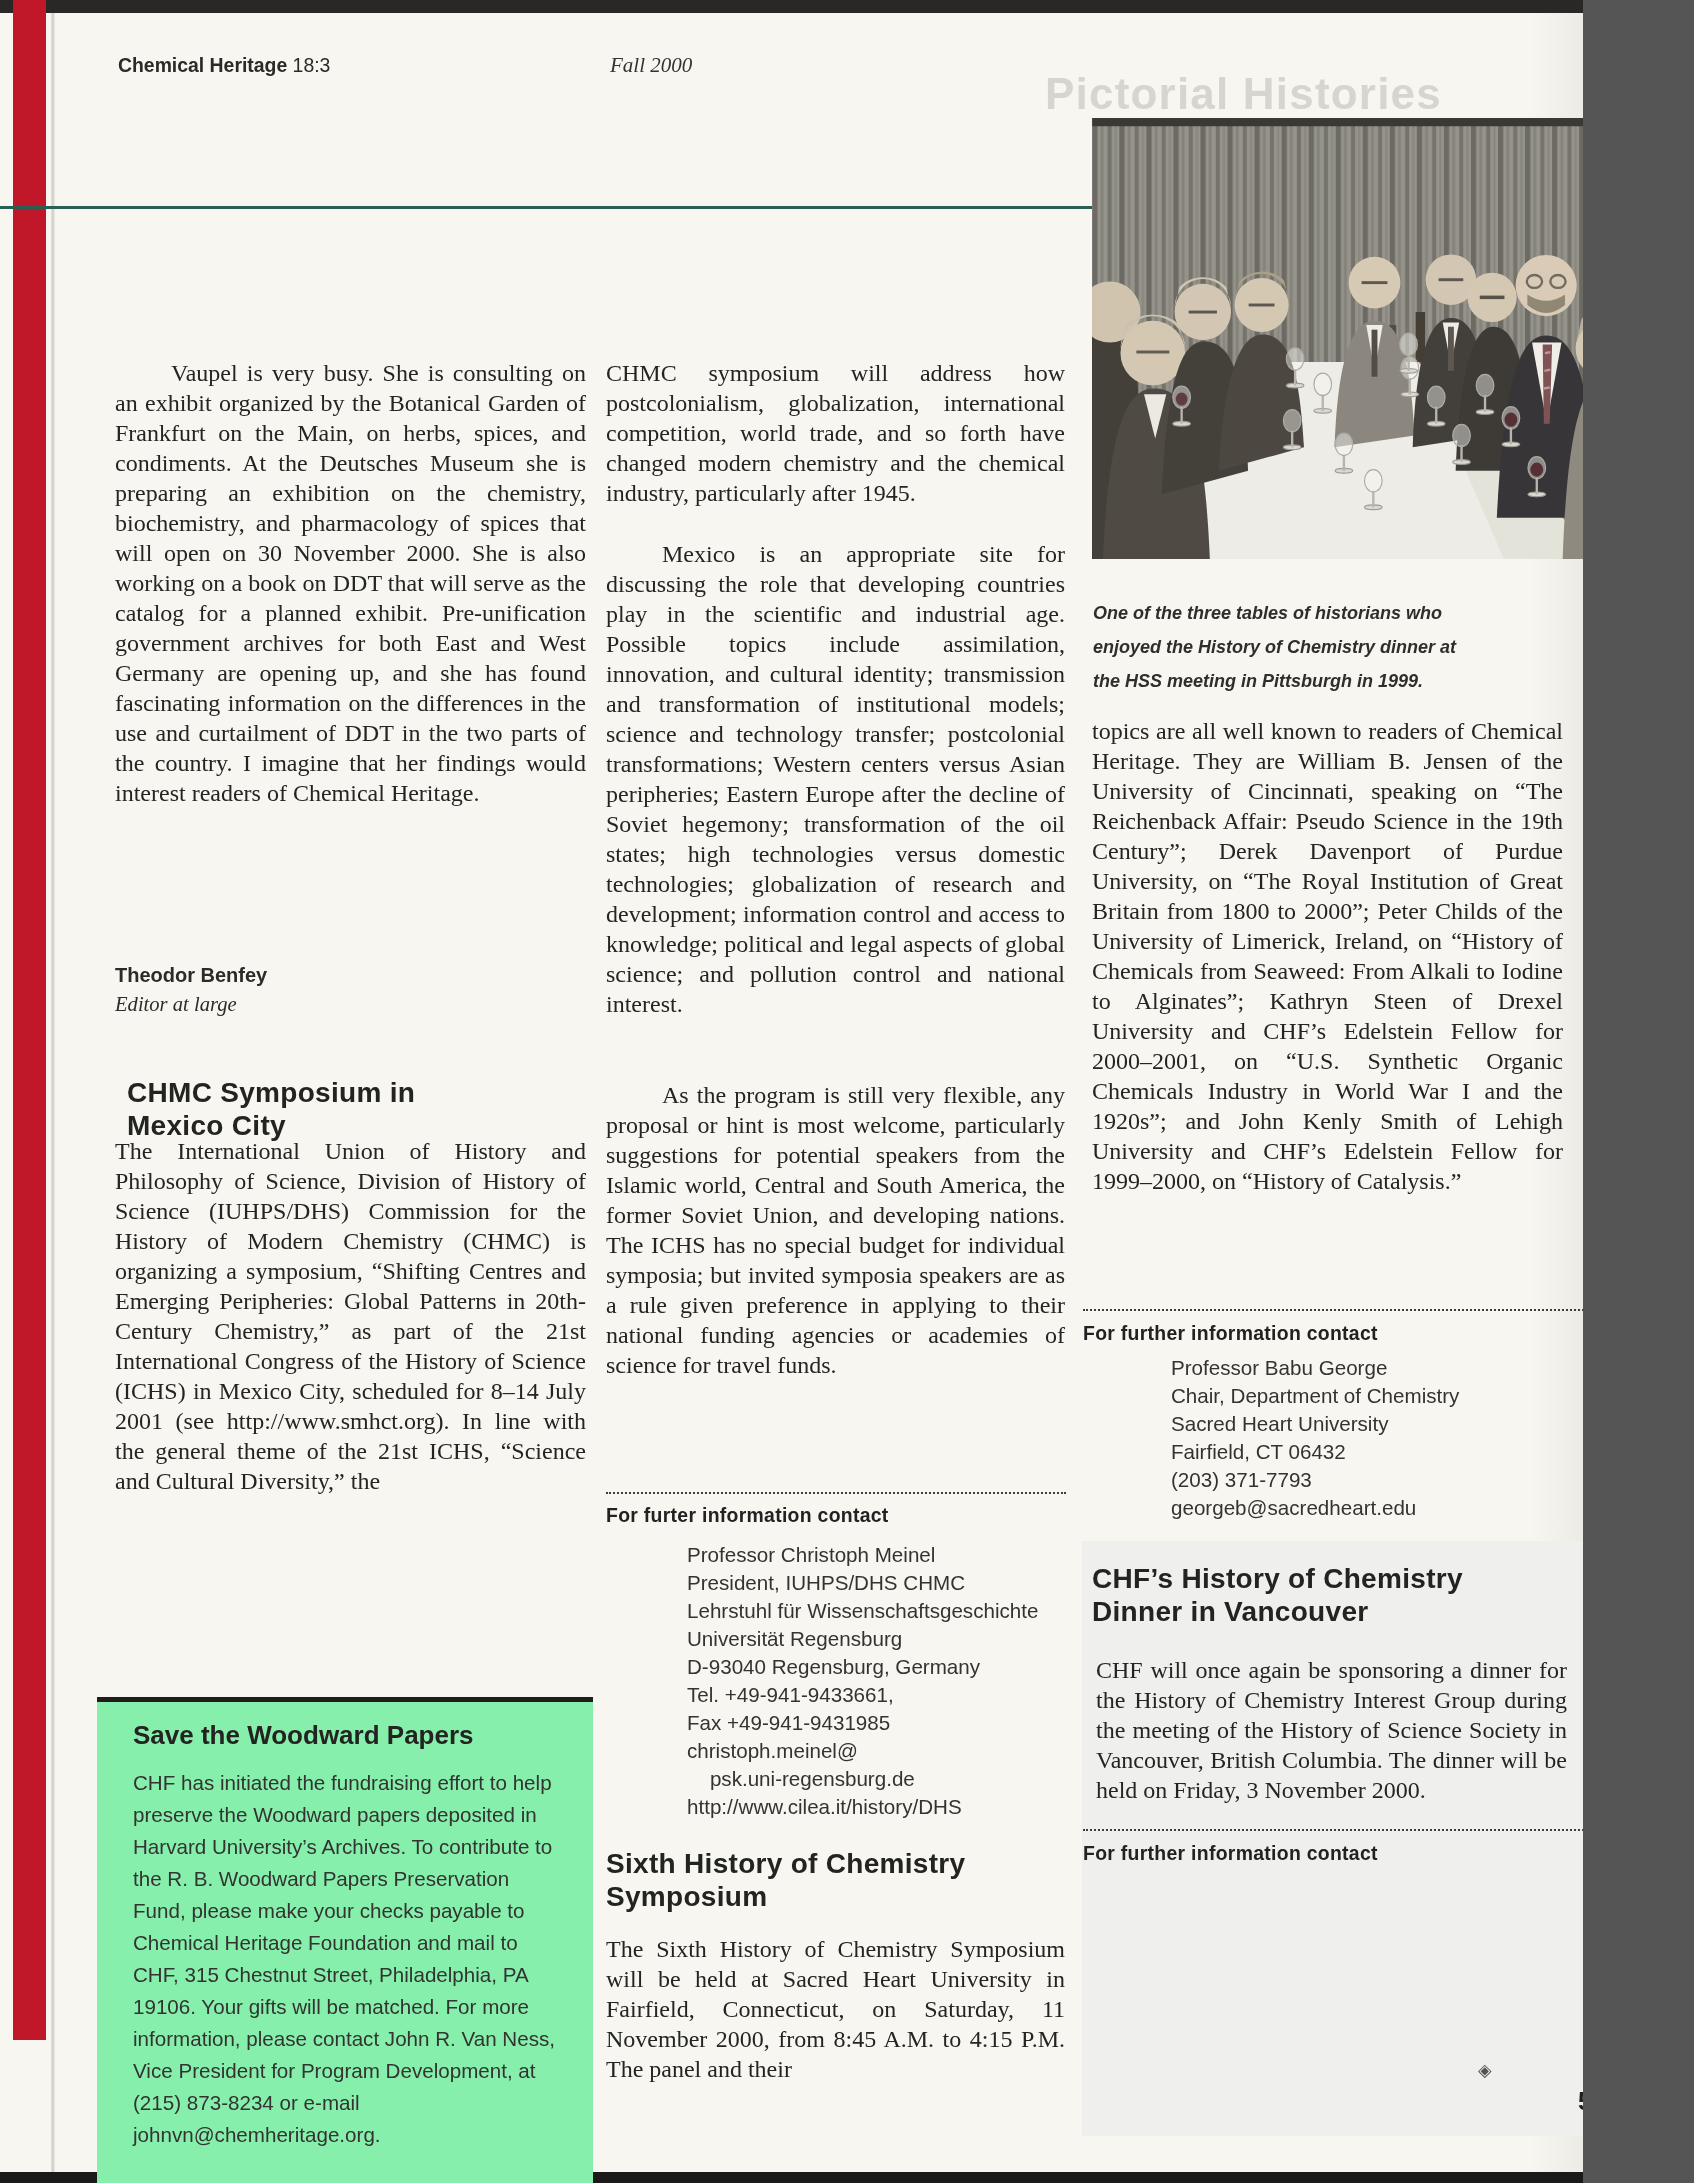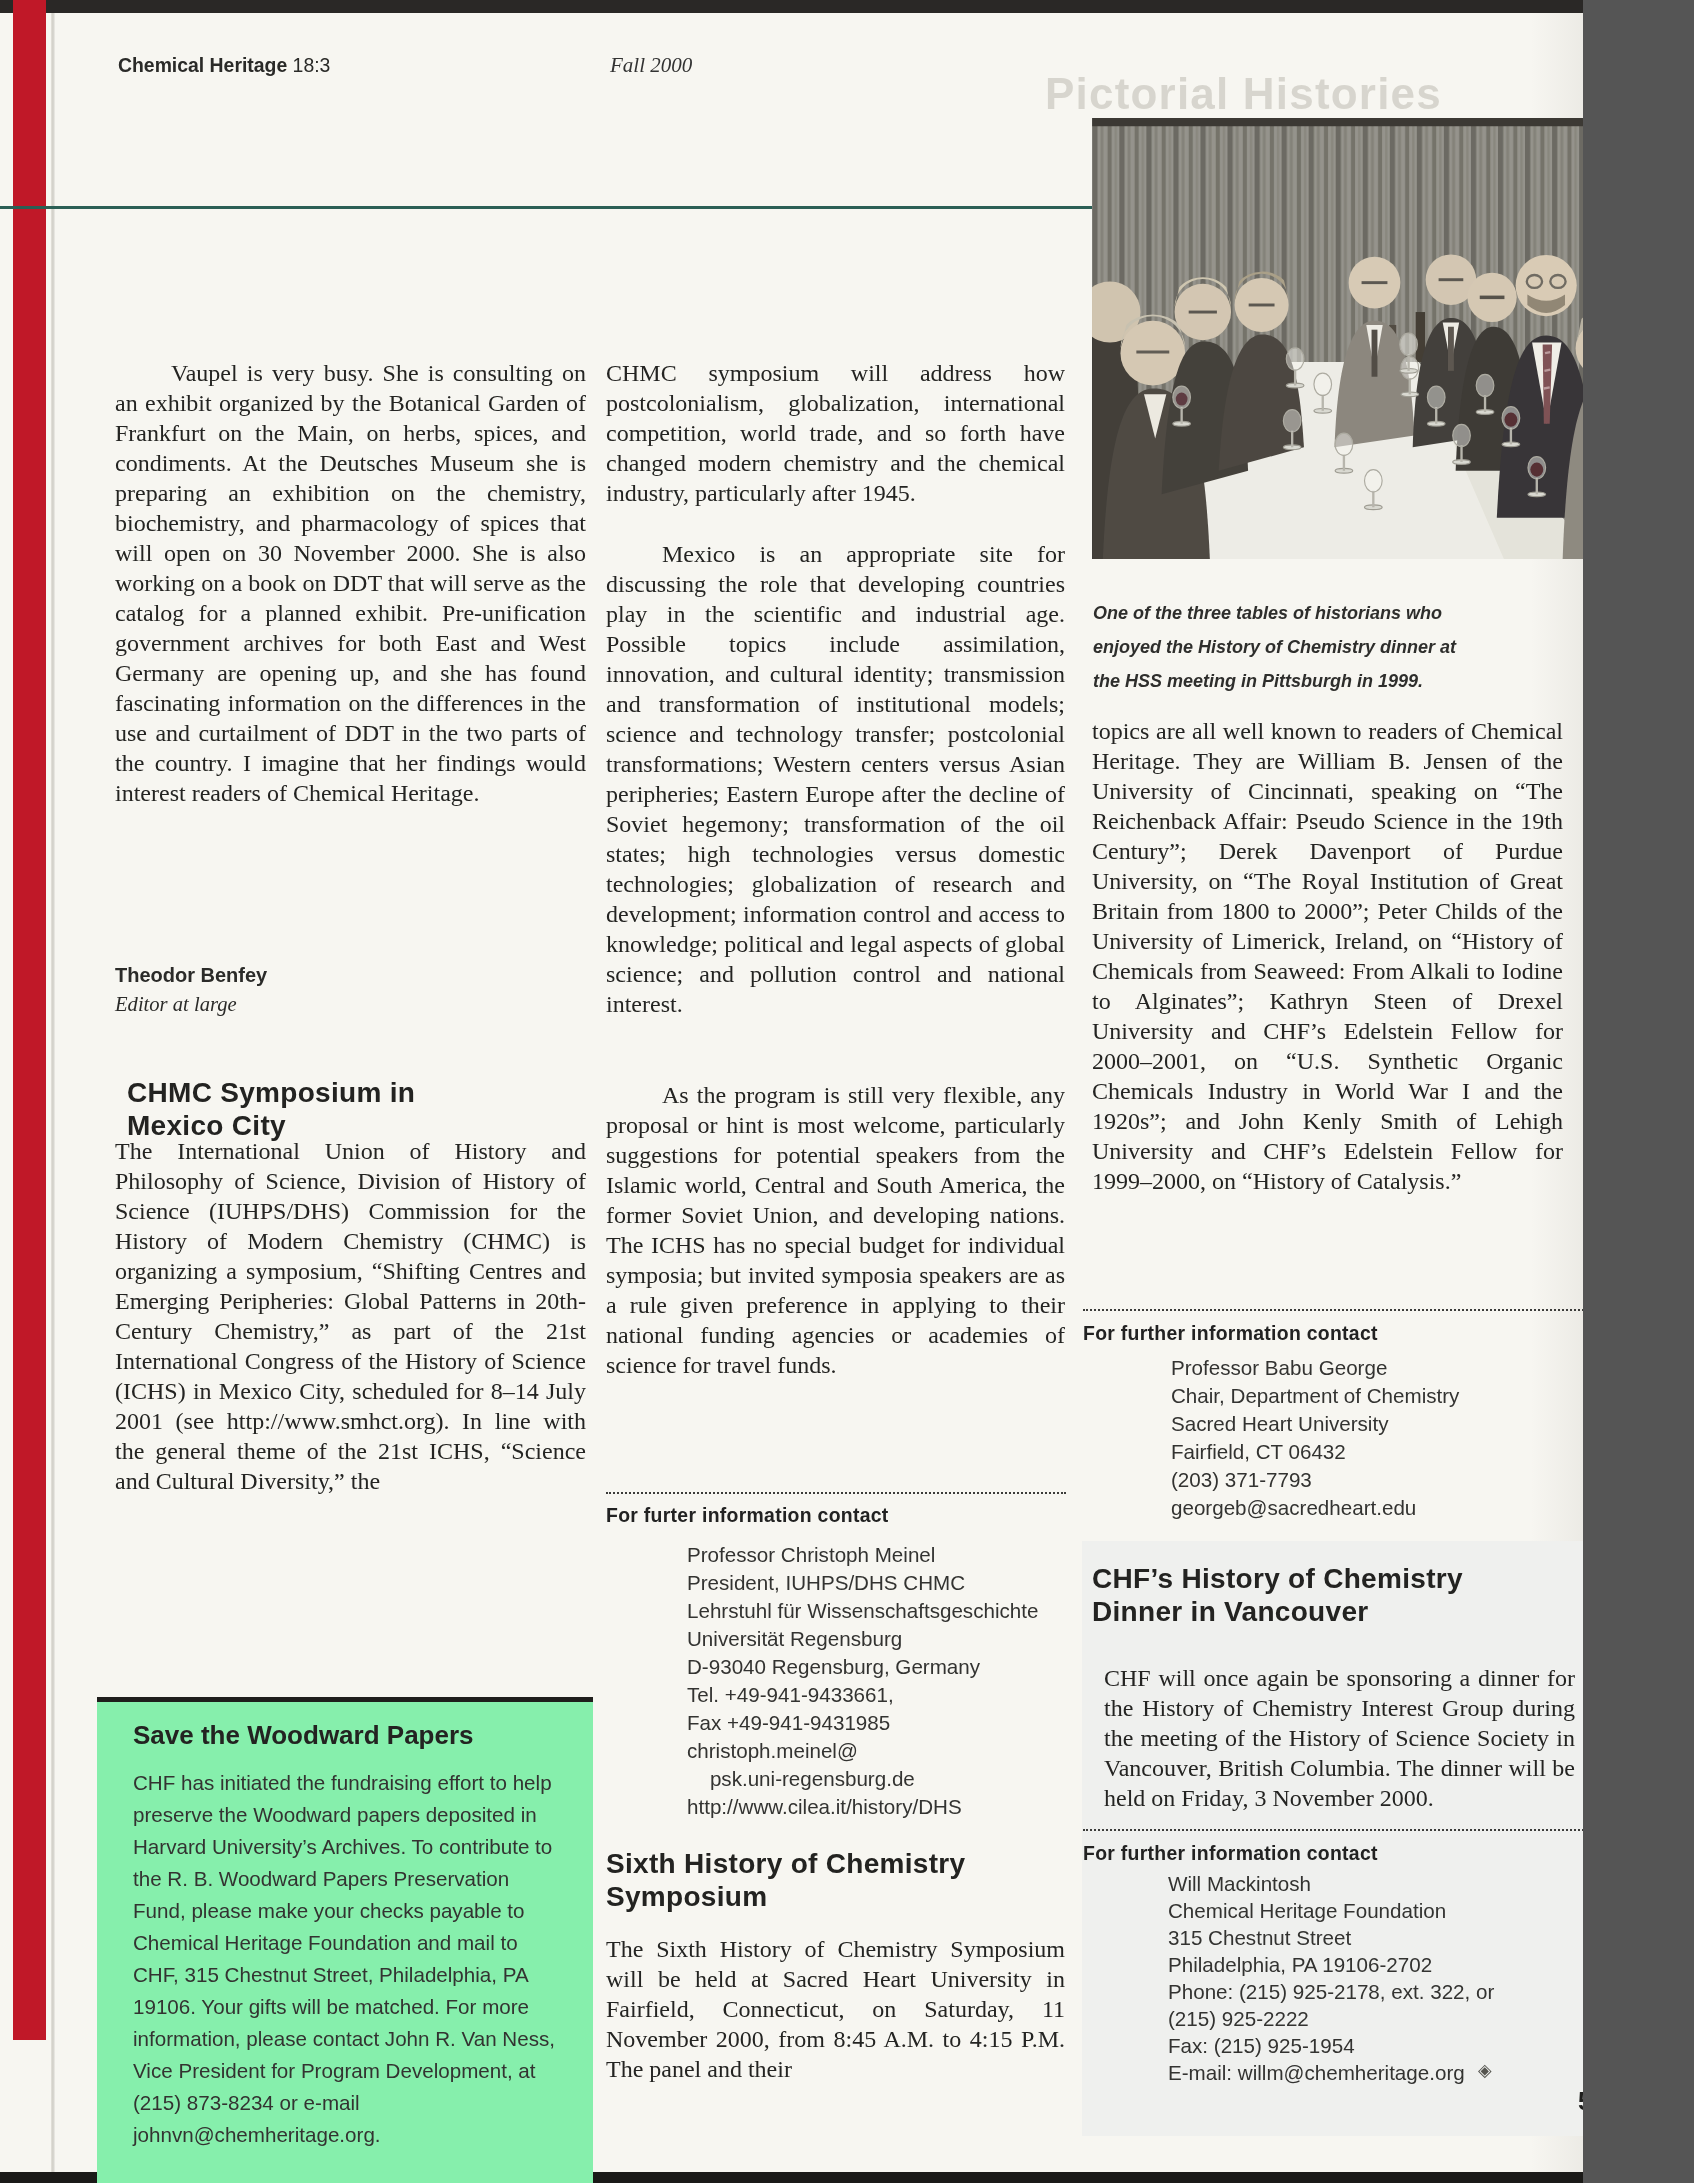--- a/index.html
+++ b/index.html
@@ -219,30 +219,22 @@
   <p class="serifp" style="left:1092px;top:716px;width:471px;margin:0;">topics are all well known to readers of Chemical Heritage. They are William B. Jensen of the University of Cincinnati, speaking on “The Reichenback Affair: Pseudo Science in the 19th Century”; Derek Davenport of Purdue University, on “The Royal Institution of Great Britain from 1800 to 2000”; Peter Childs of the University of Limerick, Ireland, on “History of Chemicals from Seaweed: From Alkali to Iodine to Alginates”; Kathryn Steen of Drexel University and CHF’s Edelstein Fellow for 2000–2001, on “U.S. Synthetic Organic Chemicals Industry in World War I and the 1920s”; and John Kenly Smith of Lehigh University and CHF’s Edelstein Fellow for 1999–2000, on “History of Catalysis.”</p>
   <div class="dotted" style="left:1083px;top:1309px;width:553px;"></div>
   <div class="contact-label" style="left:1083px;top:1322px;">For further information contact</div>
   <div class="lines" style="left:1171px;top:1354px;">Professor Babu George
 Chair, Department of Chemistry
 Sacred Heart University
 Fairfield, CT 06432
 (203) 371-7793
 georgeb@sacredheart.edu</div>
   <h2 class="h-section" style="left:1092px;top:1562px;width:388px;margin:0;">CHF’s History of Chemistry Dinner in Vancouver</h2>
-  <p class="serifp" style="left:1092px;top:1651px;width:471px;margin:12px;">CHF will once again be sponsoring a dinner for the History of Chemistry Interest Group during the meeting of the History of Science Society in Vancouver, British Columbia. The dinner will be held on Friday, 3 November 2000.</p>
+  <p class="serifp" style="left:1092px;top:1651px;width:471px;margin:4px;">CHF will once again be sponsoring a dinner for the History of Chemistry Interest Group during the meeting of the History of Science Society in Vancouver, British Columbia. The dinner will be held on Friday, 3 November 2000.</p>
   <div class="dotted" style="left:1083px;top:1829px;width:553px;"></div>
   <div class="contact-label" style="left:1083px;top:1842px;">For further information contact</div>
-  <div class="lines tight" style="left:1168px;top:1870px;">Will Mackintosh
-Chemical Heritage Foundation
-315 Chestnut Street
-Philadelphia, PA 19106-2702
-Phone: (215) 925-2178, ext. 322, or
-(215) 925-2222
-Fax: (215) 925-1954
-E-mail: willm@chemheritage.org</div>
   <span class="endmark">◈</span>
 
   <div class="vlabel">MEETINGS AND CONFERENCES</div>
   <div class="pagenum">55</div>
 
 </div>
 
 
 </body></html>

